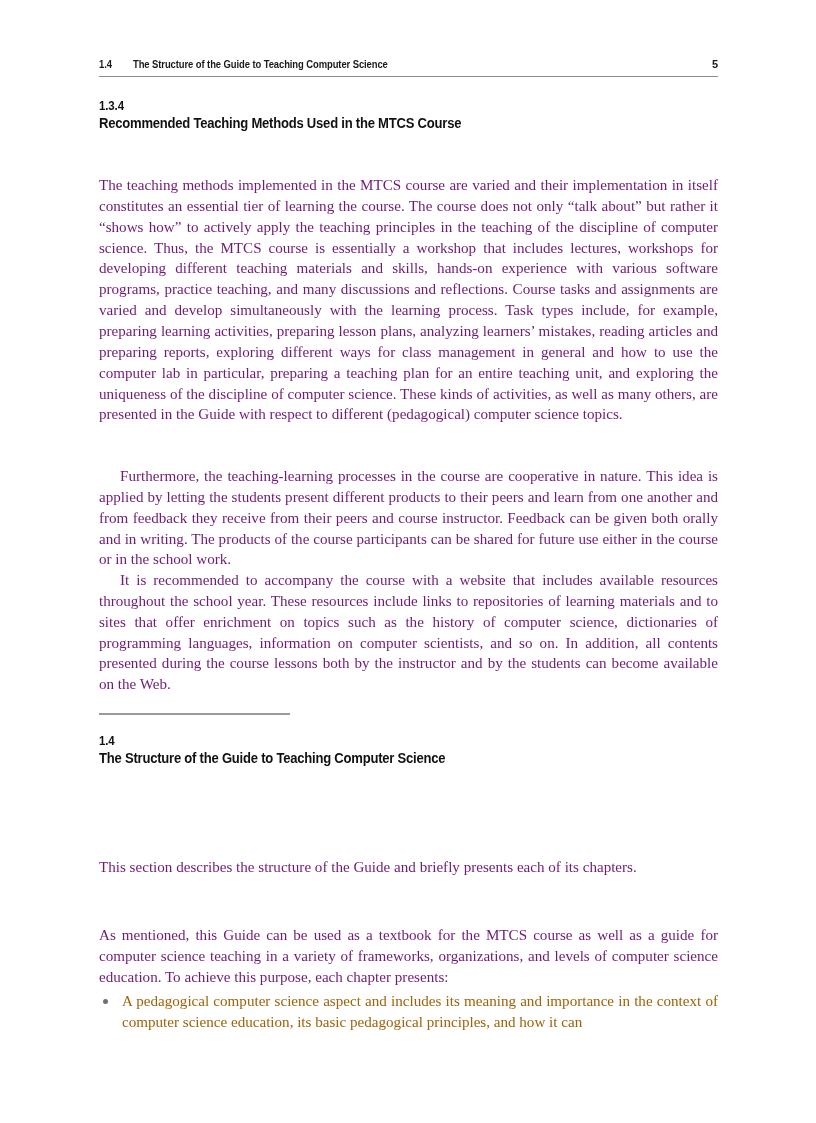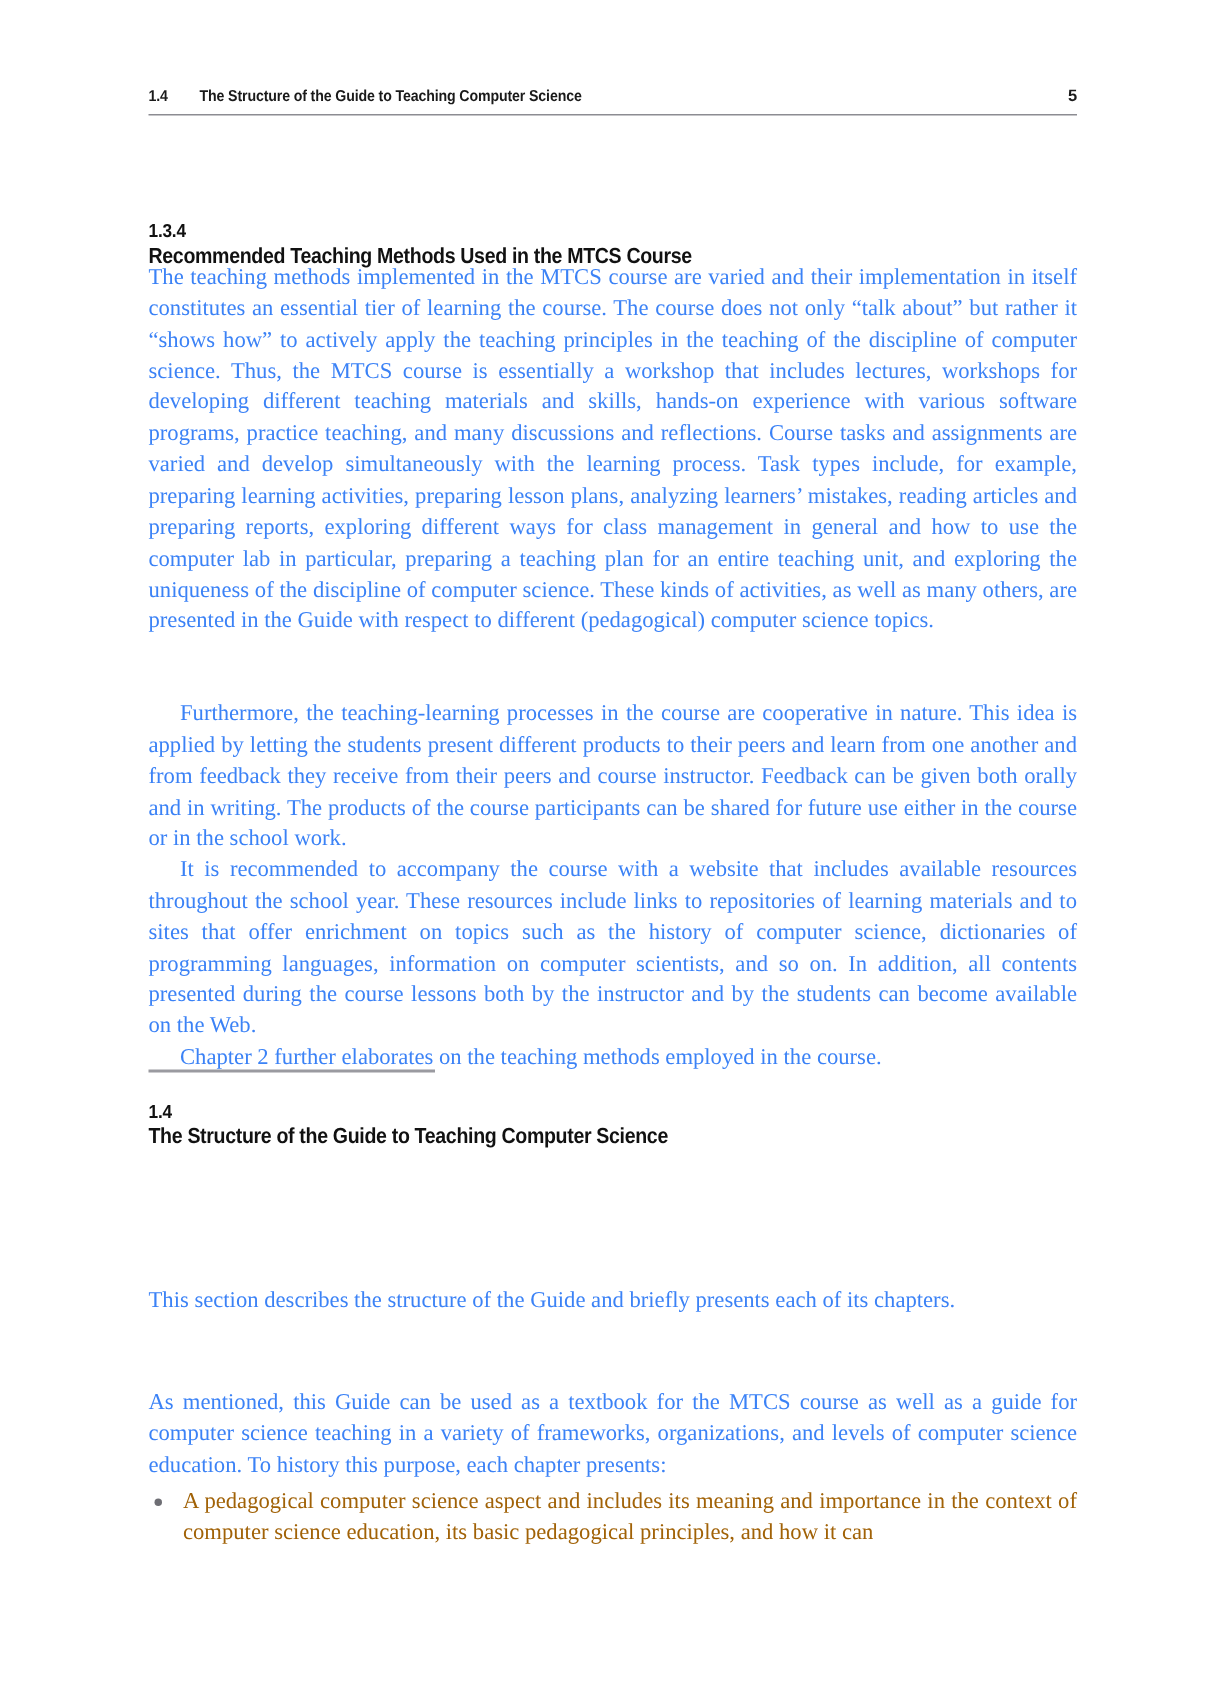--- a/index.html
+++ b/index.html
@@ -87,21 +87,21 @@
   .heading .h-text {
     display: block;
     font-size: 14.5px;
     line-height: 19px;
     letter-spacing: -0.25px;
     transform: scaleX(0.90);
     transform-origin: left center;
     white-space: nowrap;
   }
 
-  #heading-134 { top: 98px; margin-top: 48px; }
+  #heading-134 { top: 98px; }
   #heading-14  { top: 733px; }
   #heading-141 { top: 848px; }
 
   
   .section-rule {
     position: absolute;
     left: 99px;
     top: 713px;
     width: 191px;
     height: 2px;
@@ -111,21 +111,21 @@
   
   .para {
     position: absolute;
     left: 99px;
     width: 619px;
     font-family: "Liberation Serif", "DejaVu Serif", serif;
     font-size: 15.1px;
     line-height: 20.85px;
     text-align: justify;
     text-justify: inter-word;
-    color: #3b82f6;
+    color: #701a75;
     hyphens: none;
   }
   .para.indent { text-indent: 21px; }
 
   #para-1 { top: 160px; }
   #para-2 { top: 451px; }
   #para-3 { top: 555px; }
   #para-4 { top: 680px; }
   #para-5 { top: 842px; }
   #para-6 { top: 910px; }
@@ -173,33 +173,32 @@
   <div class="head-rule"></div>
 
   <div class="heading" id="heading-134">
     <span class="h-num">1.3.4</span>
     <span class="h-text">Recommended Teaching Methods Used in the MTCS Course</span>
   </div>
 
   <p class="para" id="para-1">The teaching methods implemented in the MTCS course are varied and their implementation in itself constitutes an essential tier of learning the course. The course does not only “talk about” but rather it “shows how” to actively apply the teaching principles in the teaching of the discipline of computer science. Thus, the MTCS course is essentially a workshop that includes lectures, workshops for developing different teaching materials and skills, hands-on experience with various software programs, practice teaching, and many discussions and reflections. Course tasks and assignments are varied and develop simultaneously with the learning process. Task types include, for example, preparing learning activities, preparing lesson plans, analyzing learners’ mistakes, reading articles and preparing reports, exploring different ways for class management in general and how to use the computer lab in particular, preparing a teaching plan for an entire teaching unit, and exploring the uniqueness of the discipline of computer science. These kinds of activities, as well as many others, are presented in the Guide with respect to different (pedagogical) computer science topics.</p>
   <p class="para indent" id="para-2">Furthermore, the teaching-learning processes in the course are cooperative in nature. This idea is applied by letting the students present different products to their peers and learn from one another and from feedback they receive from their peers and course instructor. Feedback can be given both orally and in writing. The products of the course participants can be shared for future use either in the course or in the school work.</p>
   <p class="para indent" id="para-3">It is recommended to accompany the course with a website that includes available resources throughout the school year. These resources include links to repositories of learning materials and to sites that offer enrichment on topics such as the history of computer science, dictionaries of programming languages, information on computer scientists, and so on. In addition, all contents presented during the course lessons both by the instructor and by the students can become available on the Web.</p>
-  <p class="para indent" id="para-4">Chapter 2 further elaborates on the teaching methods employed in the course.</p>
 
   <div class="section-rule"></div>
 
   <div class="heading" id="heading-14">
     <span class="h-num">1.4</span>
     <span class="h-text">The Structure of the Guide to Teaching Computer Science</span>
   </div>
 
   <p class="para" id="para-5">This section describes the structure of the Guide and briefly presents each of its chapters.</p>
 
 
-  <p class="para" id="para-6">As mentioned, this Guide can be used as a textbook for the MTCS course as well as a guide for computer science teaching in a variety of frameworks, organizations, and levels of computer science education. To history this purpose, each chapter presents:</p>
+  <p class="para" id="para-6">As mentioned, this Guide can be used as a textbook for the MTCS course as well as a guide for computer science teaching in a variety of frameworks, organizations, and levels of computer science education. To achieve this purpose, each chapter presents:</p>
 
   <ul class="bullet-list">
     <li class="bullet-item">
       <span class="bullet-marker"></span>
       <span>A pedagogical computer science aspect and includes its meaning and importance in the context of computer science education, its basic pedagogical principles, and how it can</span>
     </li>
   </ul>
 
 </div>
 

